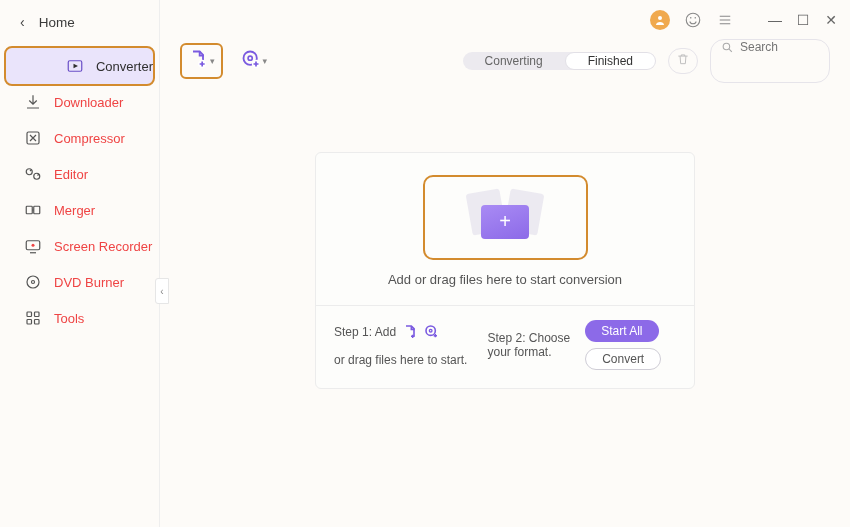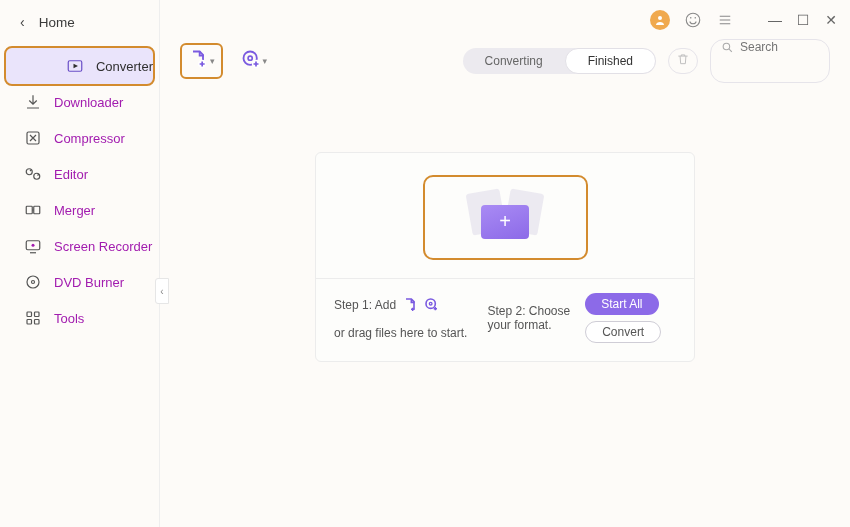--- a/index.html
+++ b/index.html
@@ -2,41 +2,41 @@
 <html><head>
 <meta charset="utf-8">
 <style>
   * { box-sizing: border-box; margin: 0; padding: 0; font-family: -apple-system, "Segoe UI", Arial, sans-serif; }
   html, body { width: 850px; height: 527px; overflow: hidden; background: #f7f7f7; }
   .app { display: flex; width: 850px; height: 527px; background: #fdfbf8; }
   .sidebar { width: 159px; height: 100%; background: #fdfbf8; padding-top: 14px; position: relative; }
   .home-row { display: flex; align-items: center; gap: 14px; padding: 0 0 18px 20px; color: #3b3b3b; font-size: 13.5px; cursor: pointer; }
   .home-row .chev { font-size: 14px; color: #444; }
   .nav { display: flex; flex-direction: column; gap: 0; }
-  .nav-item { display: flex; align-items: center; gap: 12px; padding: 9px 0 9px 18px; color: #a21caf; font-size: 13px; cursor: pointer; border-radius: 6px; margin: 0 6px; }
+  .nav-item { display: flex; align-items: center; gap: 12px; padding: 9px 0 9px 18px; color: #ef4444; font-size: 13px; cursor: pointer; border-radius: 6px; margin: 0 6px; }
   .nav-item.active { background: #eae4fb; color: #2f2f2f; position: relative; justify-content: flex-end; }
   .nav-item.active.highlight::after { content:""; position:absolute; left:-2px; right:-2px; top:-2px; bottom:-2px; border:2px solid #d38b2e; border-radius:8px; pointer-events:none; }
   .nav-icon { width: 18px; height: 18px; flex: 0 0 18px; display:flex; align-items:center; justify-content:center; }
   .nav-icon svg { width: 18px; height: 18px; stroke:#555; fill:none; stroke-width:1.6; }
   .nav-item.active .nav-icon svg { stroke:#6a4fc7; }
   .collapse-handle { position:absolute; right:-10px; top: 278px; width:14px; height:26px; background:#fff; border:1px solid #e6e6e6; border-radius:3px 0 0 3px; display:flex; align-items:center; justify-content:center; font-size:10px; color:#888; cursor:pointer; }
   .main { flex:1; display:flex; flex-direction:column; background:#fdfbf8; border-left:1px solid #eee; }
   .titlebar { height: 40px; display:flex; align-items:center; justify-content:flex-end; gap:14px; padding: 0 12px; }
   .titlebar .avatar { width:20px; height:20px; border-radius:50%; background:#f0a94e; display:flex; align-items:center; justify-content:center; color:#fff; font-size:11px; }
   .titlebar .tb-icon { width:18px; height:18px; color:#777; cursor:pointer; display:flex; align-items:center; justify-content:center; }
   .titlebar .tb-icon svg { width:18px; height:18px; stroke:#888; fill:none; stroke-width:1.5; }
   .titlebar .winbtn { width:14px; height:14px; color:#666; cursor:pointer; display:flex; align-items:center; justify-content:center; font-size:14px; }
   .toolbar { height:42px; display:flex; align-items:center; padding: 0 20px; gap:12px; }
   .tb-group { display:flex; align-items:center; gap:2px; padding:2px 4px; border-radius:6px; }
   .tb-group.highlight { border:2px solid #d38b2e; }
   .tb-btn { display:flex; align-items:center; gap:2px; cursor:pointer; padding:2px; }
   .tb-btn svg { width:20px; height:20px; }
   .tb-caret { font-size:9px; color:#888; }
   .tabs { margin-left:auto; display:flex; align-items:center; gap:12px; }
-  .segmented { display:flex; background:#eceaef; border-radius:16px; height:26px; overflow:hidden; }
+  .segmented { display:flex; background:#eceaef; border-radius:16px; height:18px; overflow:hidden; }
   .seg-btn { padding: 0 22px; font-size:12px; color:#666; display:flex; align-items:center; cursor:pointer; }
   .seg-btn.active { background:#fff; border-radius:16px; border:1px solid #e2e0e6; color:#333; }
   .trash-btn { width:30px; height:26px; border:1px solid #e6e4ea; border-radius:14px; display:flex; align-items:center; justify-content:center; cursor:pointer; }
   .trash-btn svg { width:14px; height:14px; stroke:#bbb; fill:none; stroke-width:1.6; }
   .search-wrap { display:flex; align-items:flex-start; gap:6px; border:1px solid #e6e4ea; border-radius:14px; height:44px; padding:0 10px; width:120px; }
   .search-wrap svg { width:13px; height:13px; stroke:#aaa; fill:none; stroke-width:2; }
   .search-wrap input { border:none; outline:none; background:transparent; font-size:12px; color:#666; width:80px; }
   .content { flex:1; display:flex; align-items:flex-start; justify-content:center; padding-top:70px; }
   .drop-card { width:380px; border:1px solid #ececec; border-radius:6px; background:#fdfdfb; }
   .drop-top { display:flex; flex-direction:column; align-items:center; padding:22px 0 18px; gap:12px; }
@@ -218,20 +218,21 @@
     <div class="content">
       <div class="drop-card">
         <div class="drop-top">
           <div class="drop-illus">
             <div class="folder">
               <div class="page p1"></div>
               <div class="page p2"></div>
               <div class="fld">+</div>
             </div>
           </div>
+          <div class="drop-text">Add or drag files here to start conversion</div>
         </div>
         <div class="drop-steps">
           <div class="step-row">
             <span>Step 1: Add</span>
             <span class="mini-icon">
                 <svg viewBox="0 0 24 24">
                   <path d="M6 3h8l4 4v12" fill="none" stroke="#7a5ae0" stroke-width="2.4"></path>
                   <path d="M14 3v5h5" fill="none" stroke="#7a5ae0" stroke-width="2.4"></path>
                   <path d="M16 16v5M13.5 18.5h5" stroke="#7a5ae0" stroke-width="2.2"></path>
                 </svg>

